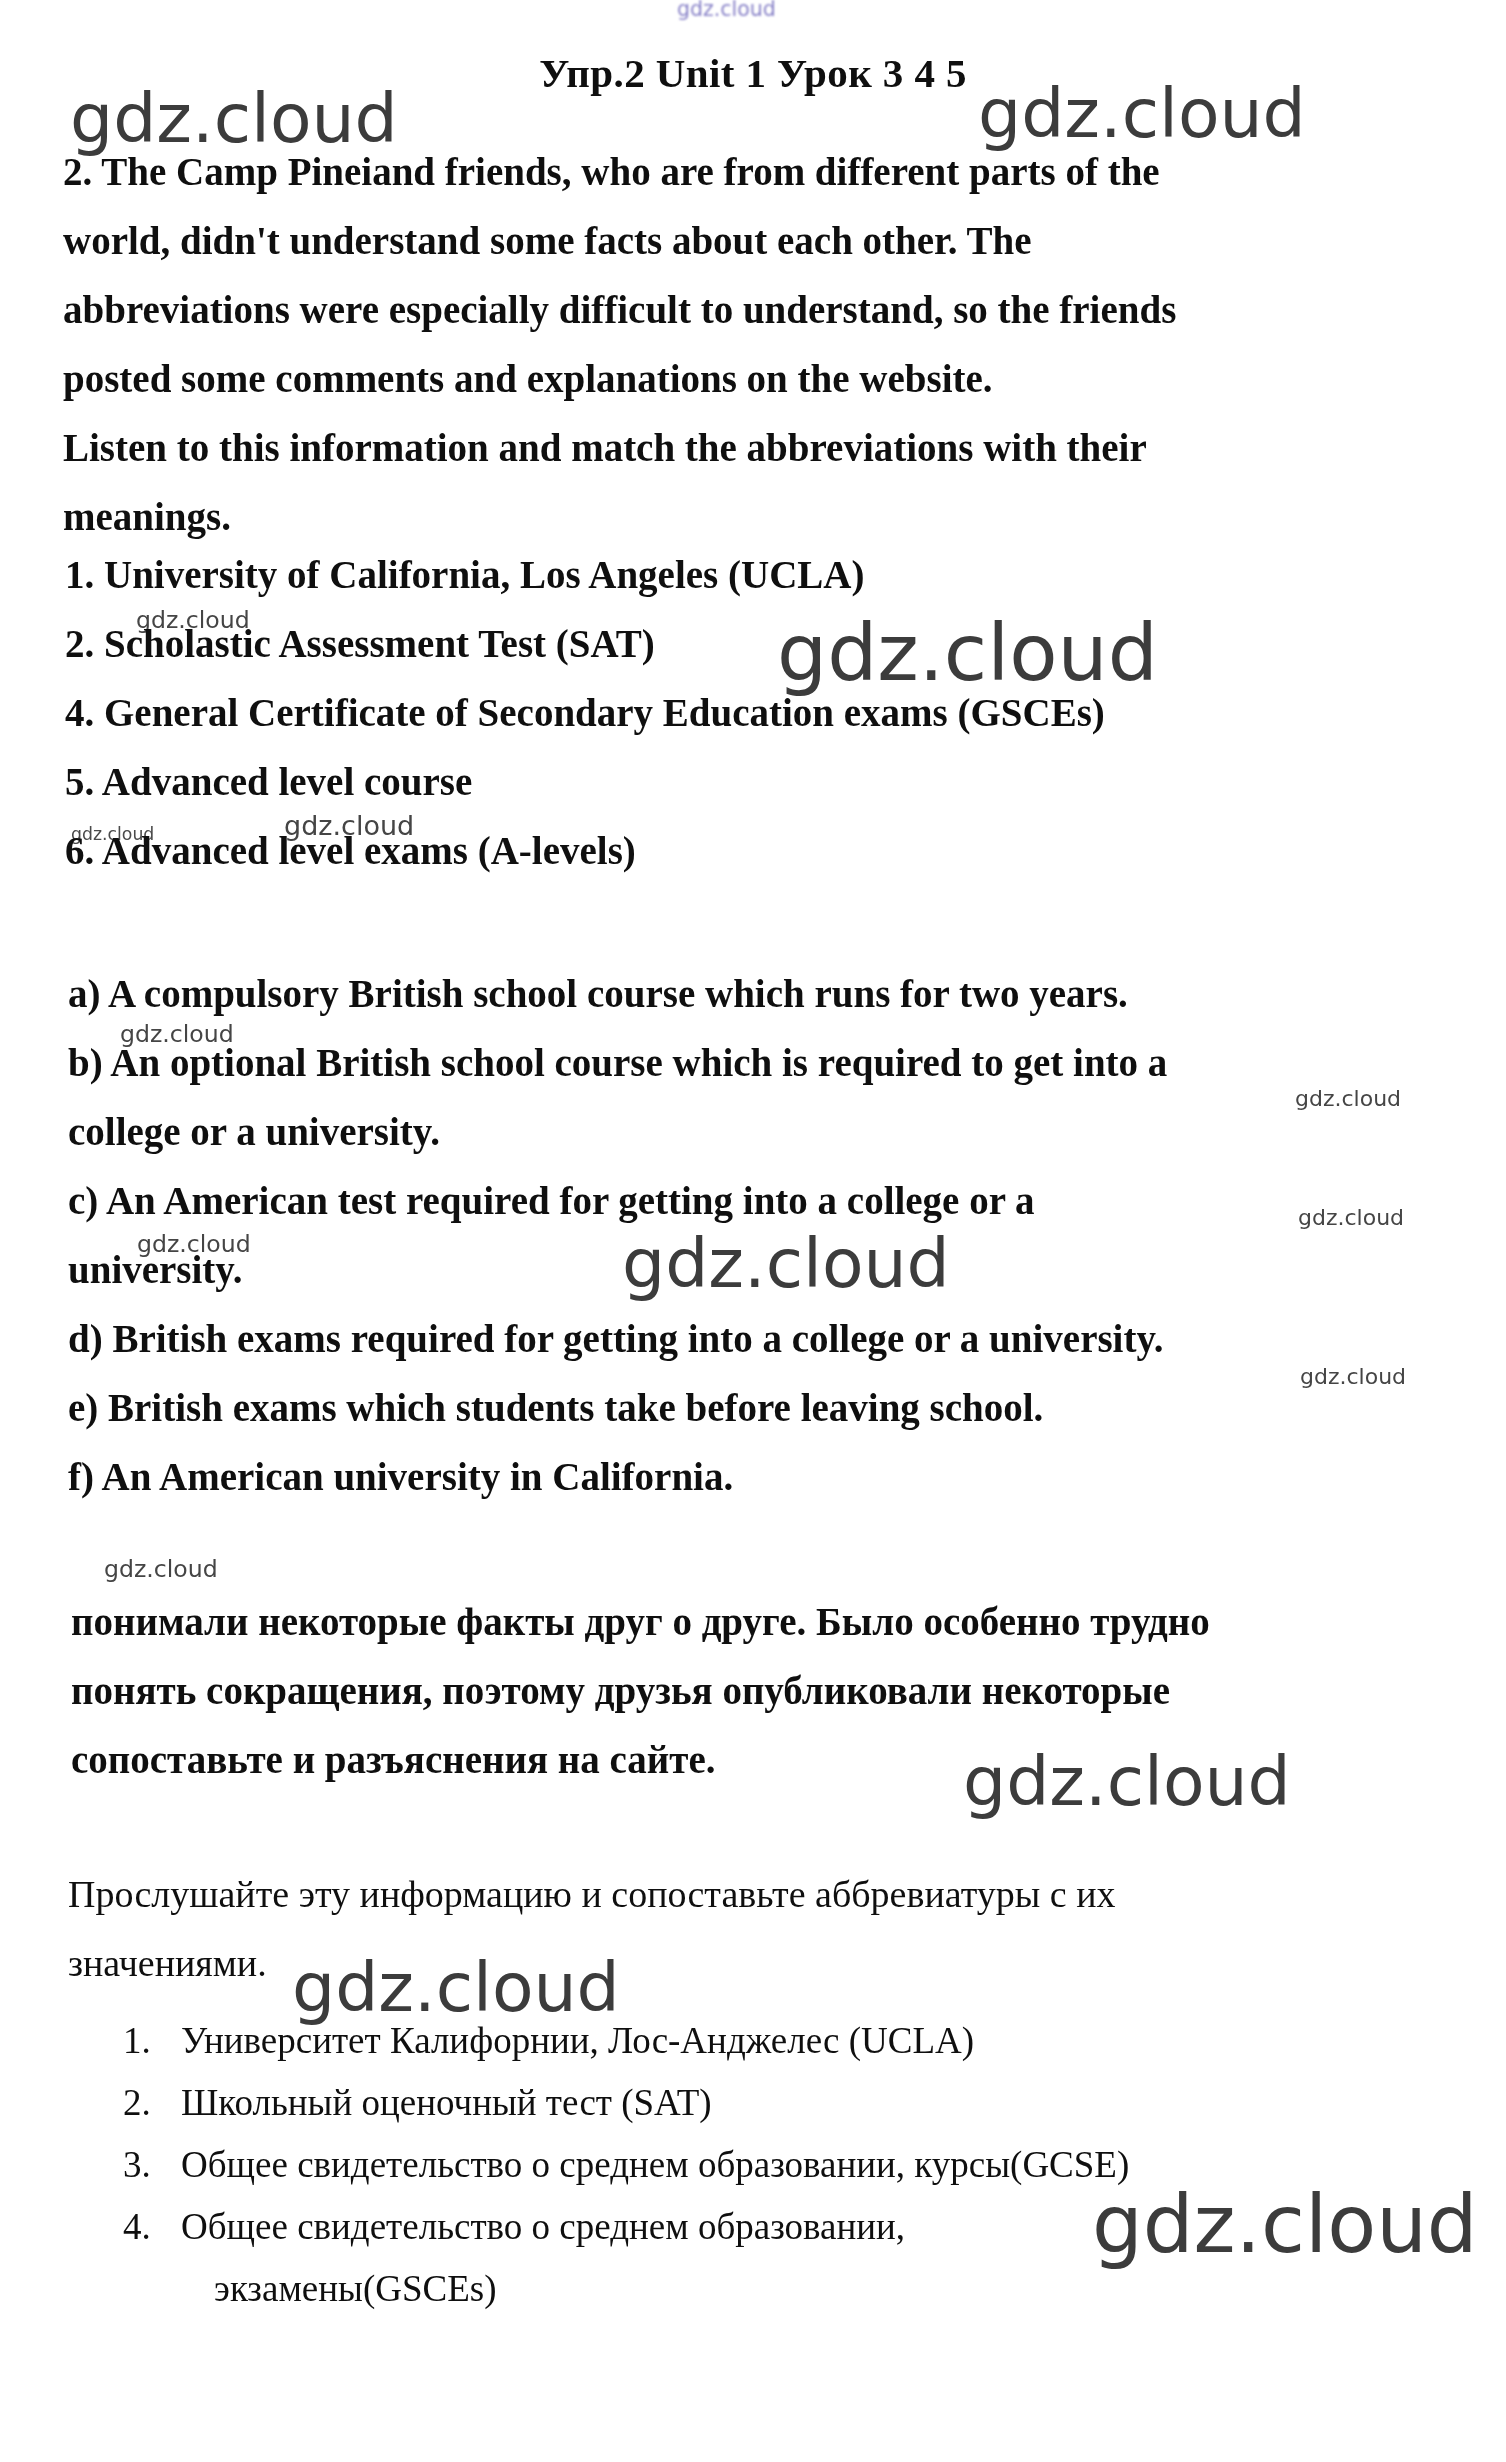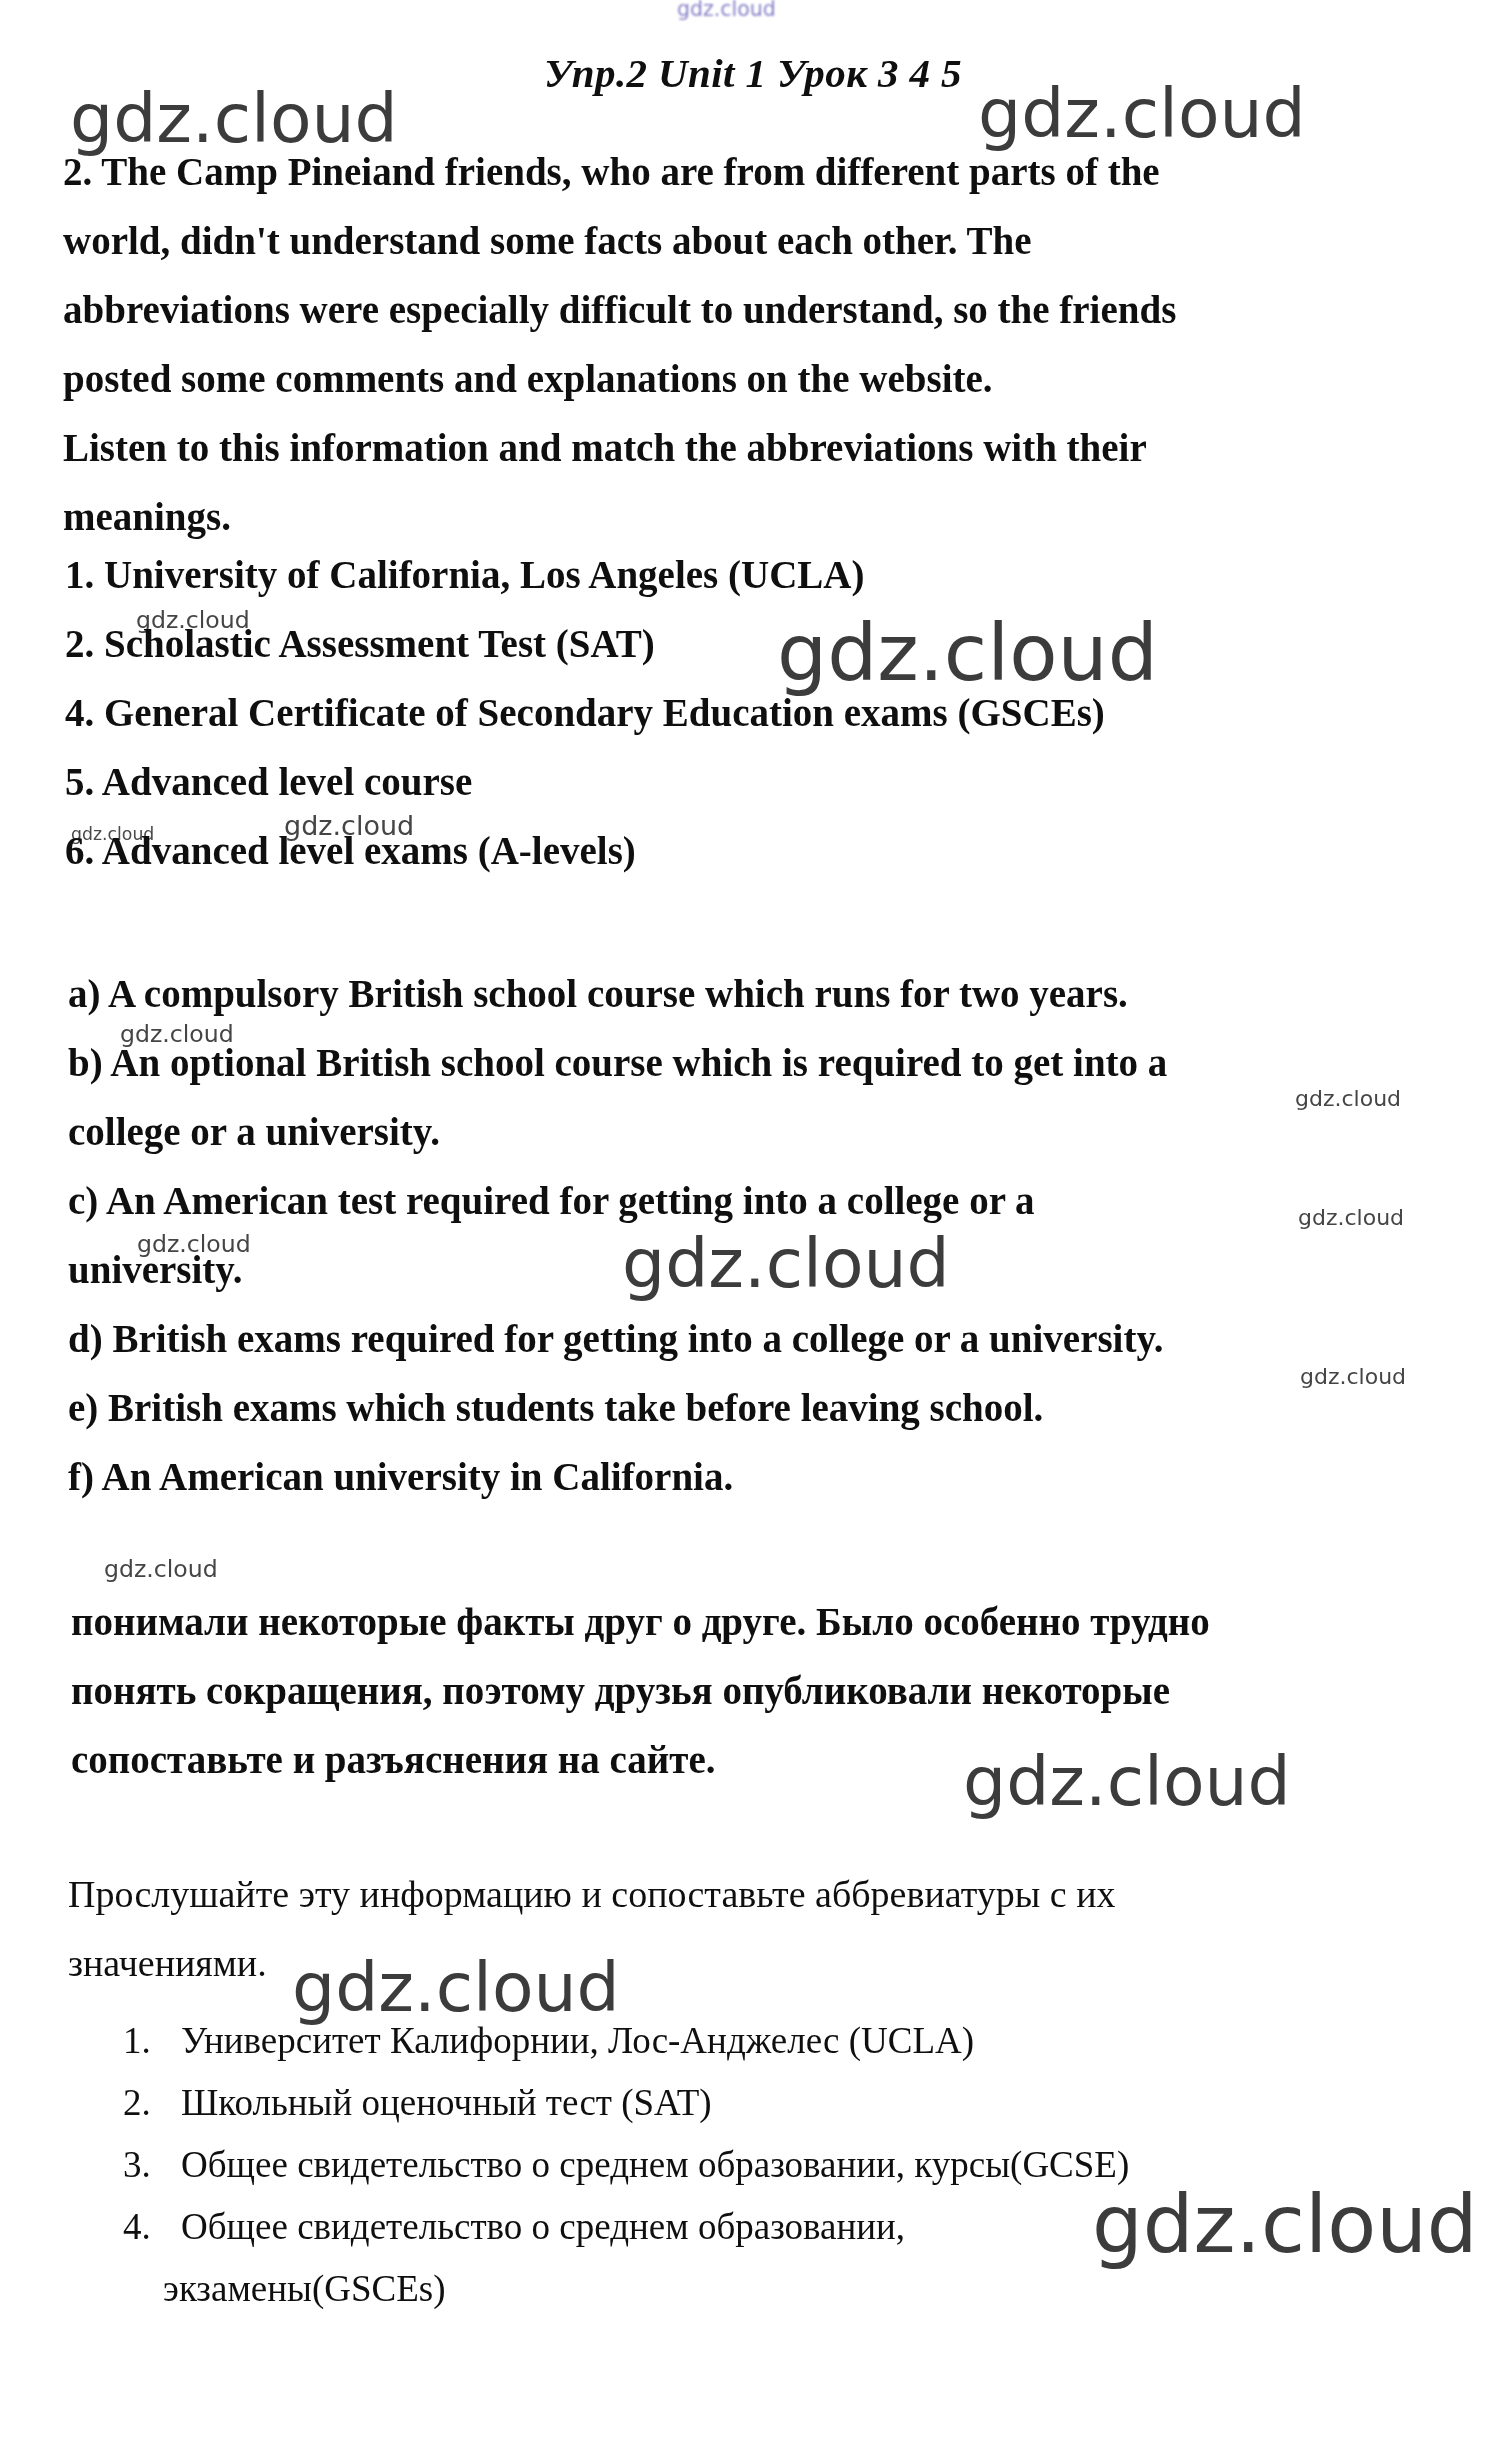--- a/index.html
+++ b/index.html
@@ -16,37 +16,36 @@
   }
   .sec { position: absolute; right: 23.6px; }
 
   
   .title {
     position: absolute;
     top: 49px; left: 0; width: 100%;
     text-align: center;
     font-size: 41px; font-weight: 700;
     letter-spacing: 0.4px;
-    font-style: italic;
   }
 
   
   .eng { font-weight: 700; font-size: 39px; line-height: 69px; }
   .sec-eng-para { top: 137px; left: 61px; }
   .sec-eng-num  { top: 540px; left: 63px; }
   .sec-eng-let  { top: 959px; left: 66px; }
 
   
   .ru-bold { font-weight: 700; font-size: 39px; line-height: 69px; }
   .ru-reg  { font-weight: 400; font-size: 38px; line-height: 69px; }
   .sec-ru-bold { top: 1587px; left: 69px; }
   .sec-ru-reg  { top: 1860px; left: 66px; }
   .sec-ru-list { top: 2010px; left: 121px; font-weight: 400; font-size: 37px; line-height: 62px; }
   .ru-num { display: inline-block; width: 58px; }
-  .ru-cont { margin-left: 40px; }
+  .ru-cont { margin-left: 91px; }
 
   
   .wm {
     position: absolute;
     font-family: "DejaVu Sans", sans-serif;
     font-weight: 400;
     white-space: nowrap;
     pointer-events: none;
   }
   .w-big   { font-size: 68px;  color: #3c3c3c; }

